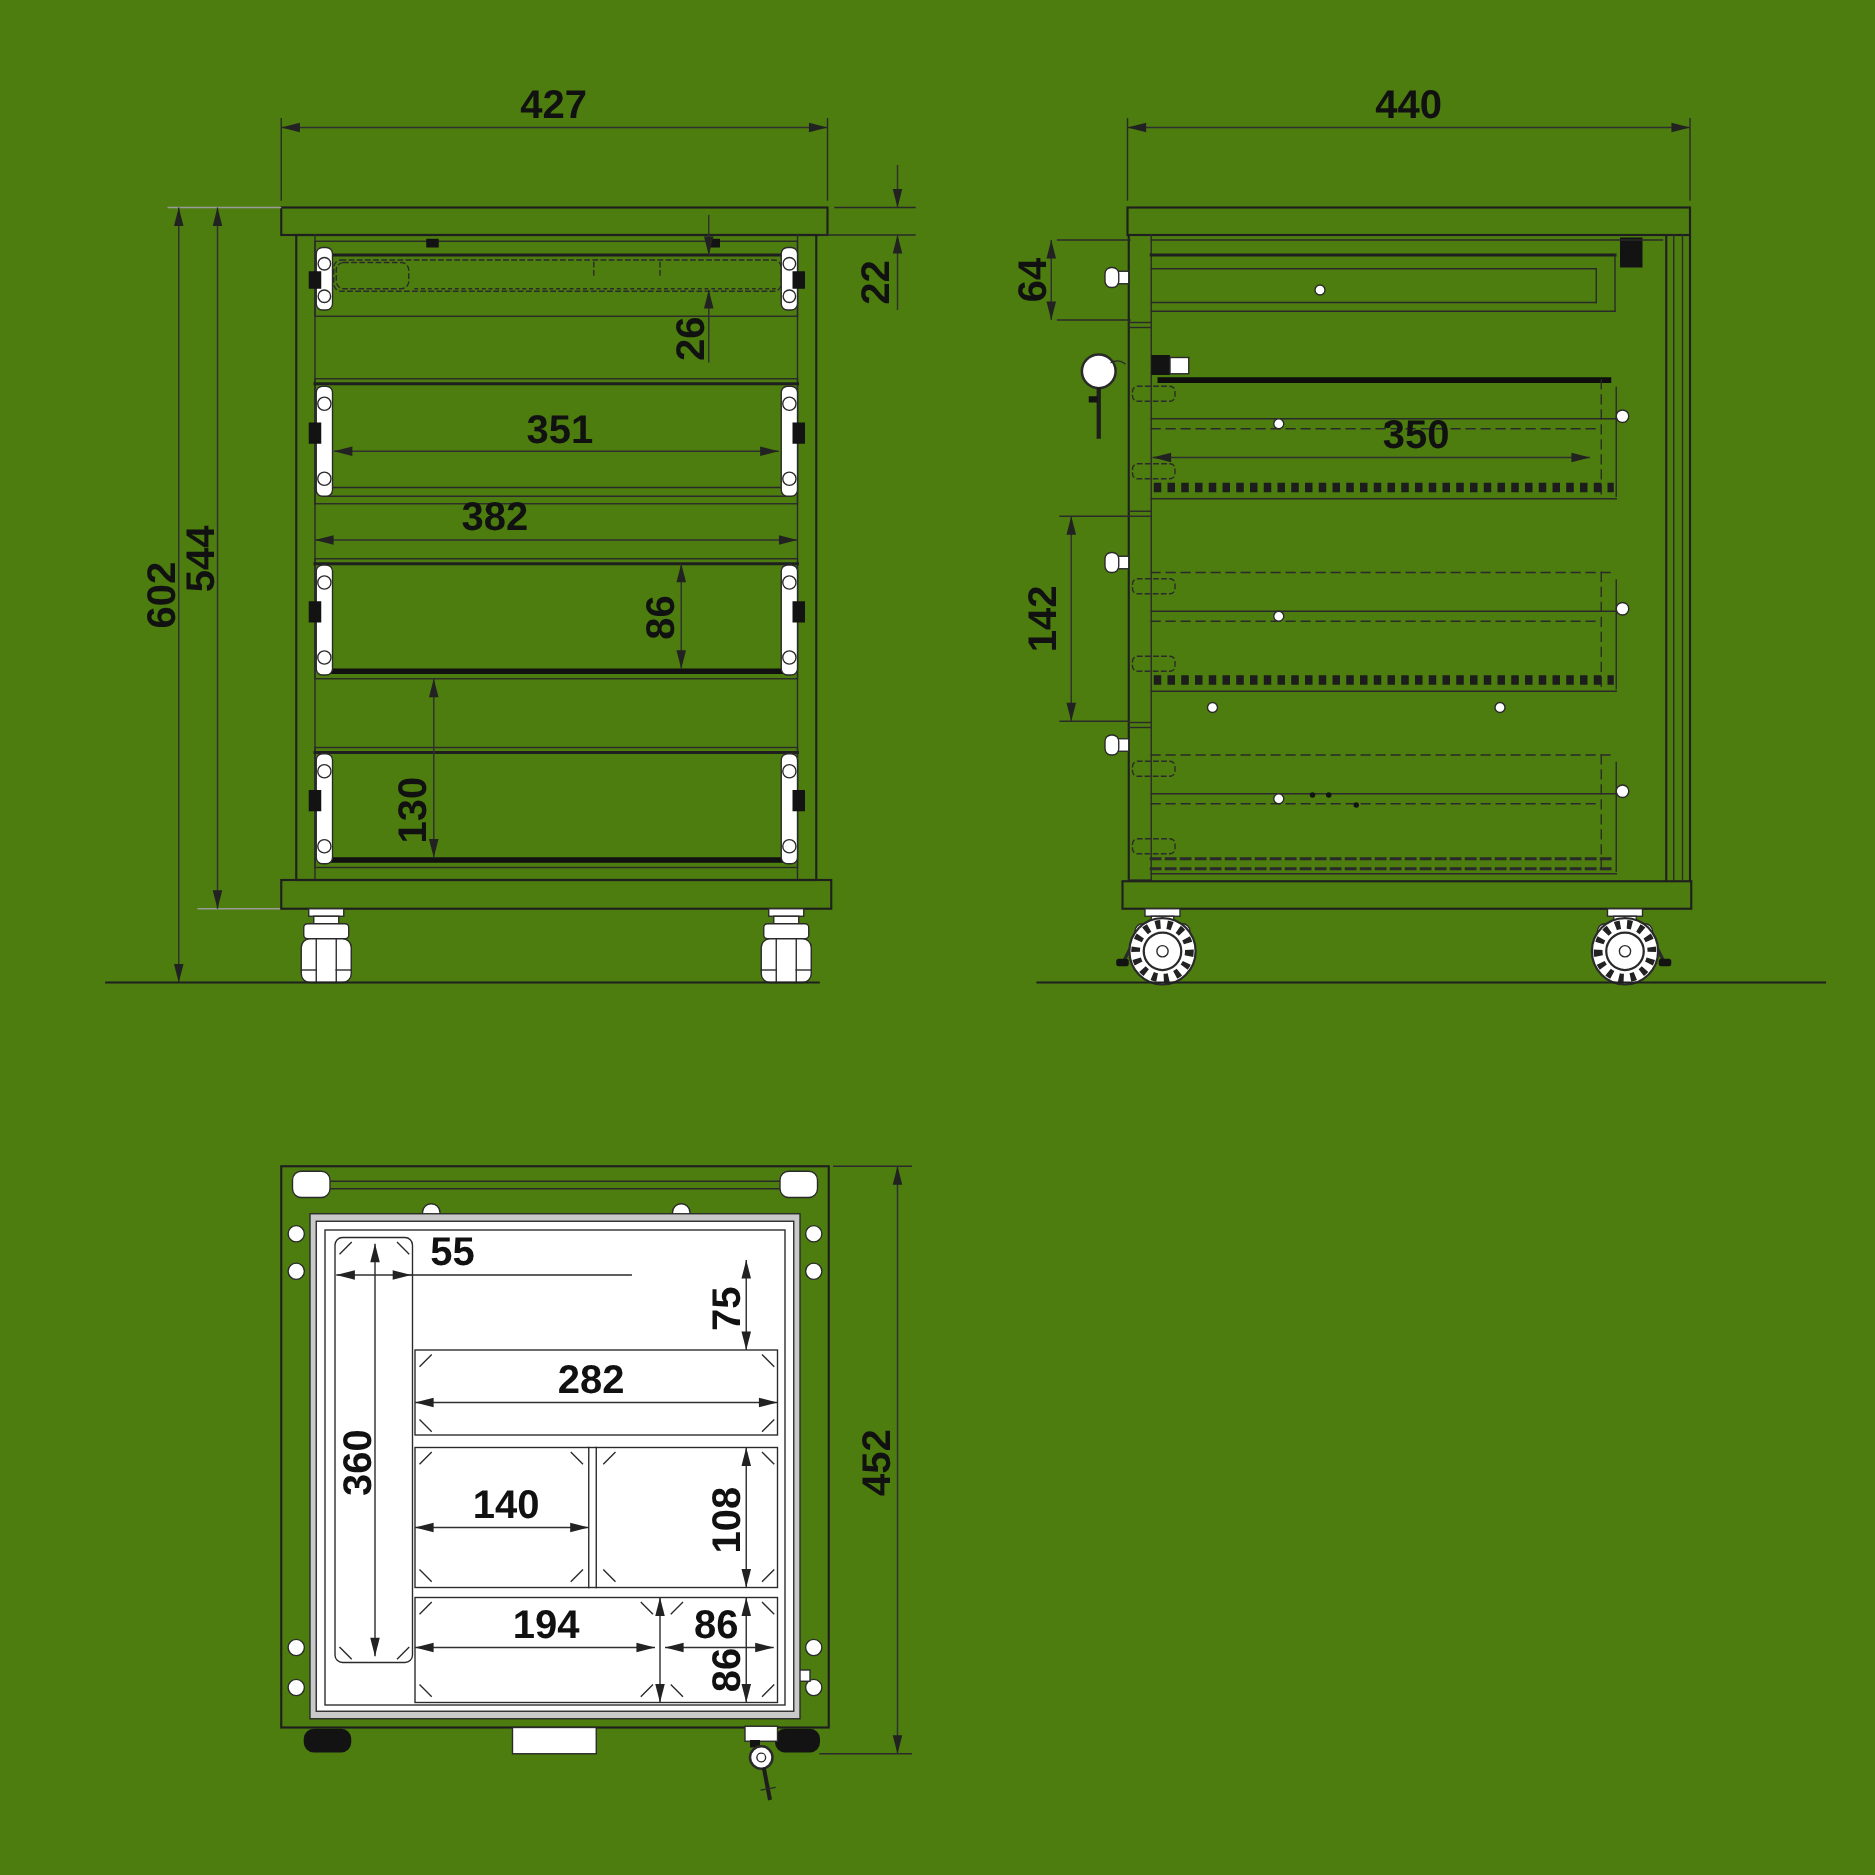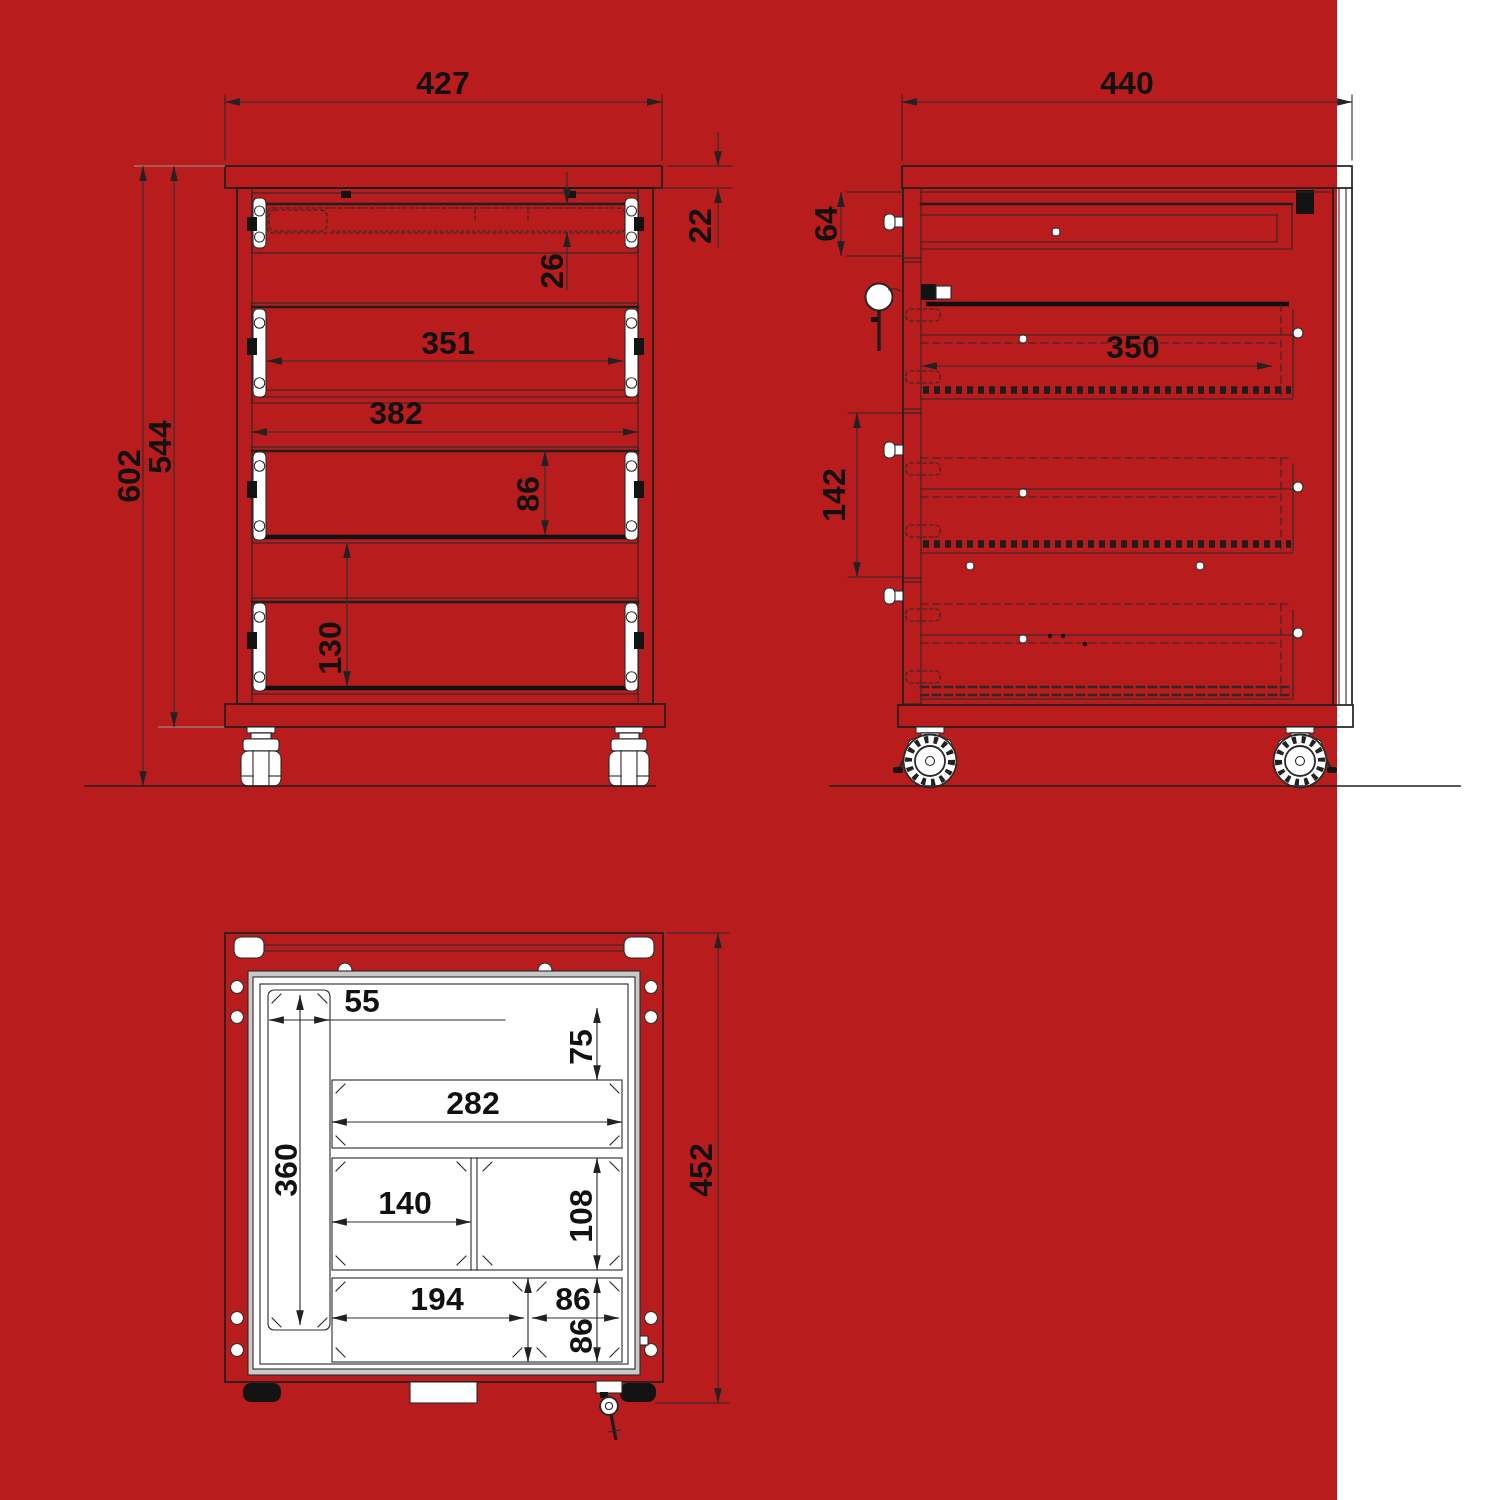--- a/index.html
+++ b/index.html
@@ -1,16 +1,16 @@
 <!DOCTYPE html>
 <html><head>
 <meta charset="utf-8">
 <style>
   html,body{margin:0;padding:0;background:#ffffff;}
-  .page{width:1337px;height:1500px;position:relative;background:#b91c1c;}
+  .page{width:1500px;height:1500px;position:relative;background:#4d7c0f;}
   svg{display:block}
   .o  {fill:none;stroke:#1f1f1f;stroke-width:1.7;stroke-linecap:square}
   .o2 {fill:none;stroke:#1f1f1f;stroke-width:2.4;stroke-linecap:square}
   .t  {fill:none;stroke:#2a2a2a;stroke-width:1.1;stroke-linecap:square}
   .d  {fill:none;stroke:#303030;stroke-width:1.15}
   .x  {fill:none;stroke:#9a9a9a;stroke-width:1.05}
   .dash  {stroke-dasharray:7 5}
   .dashS {stroke-dasharray:3.5 3}
   .dots  {stroke-dasharray:2 3.4}
   .thk {fill:none;stroke:#111;stroke-width:4.5}

